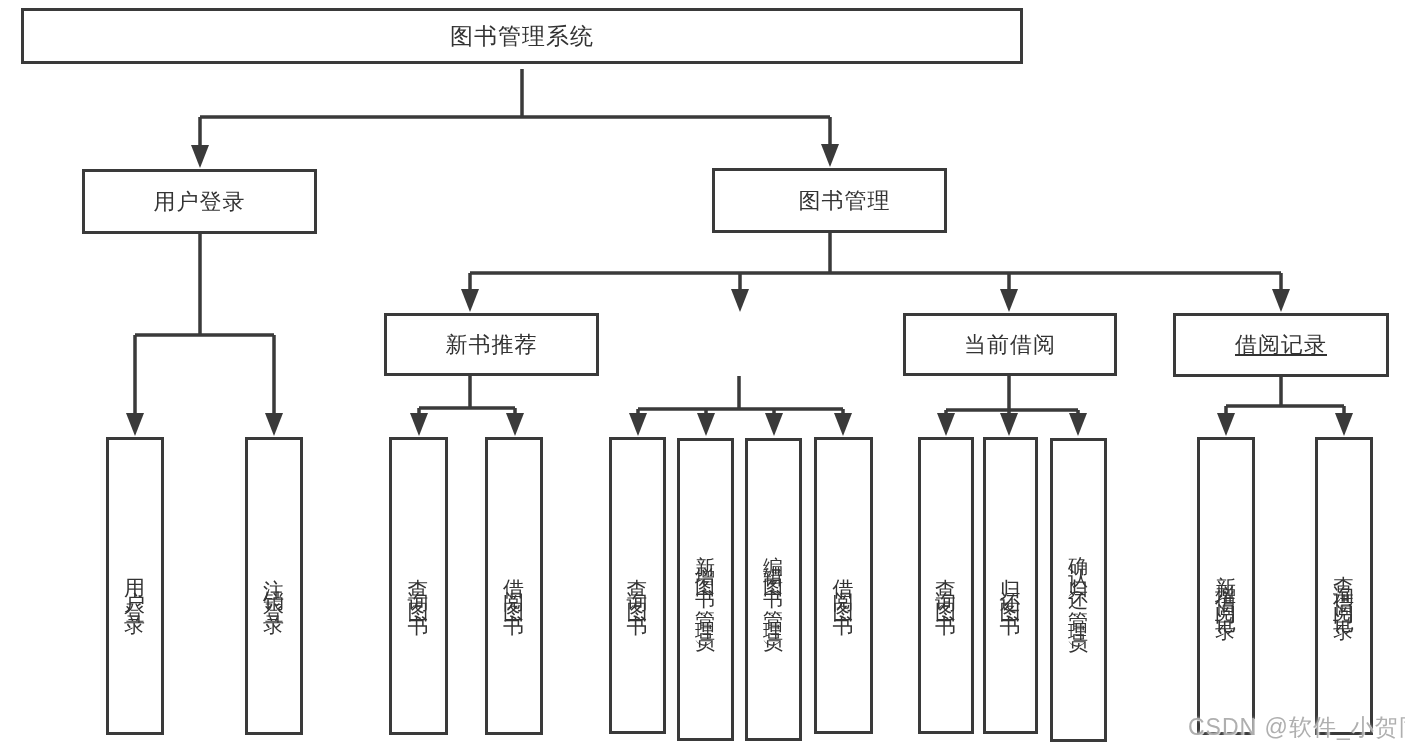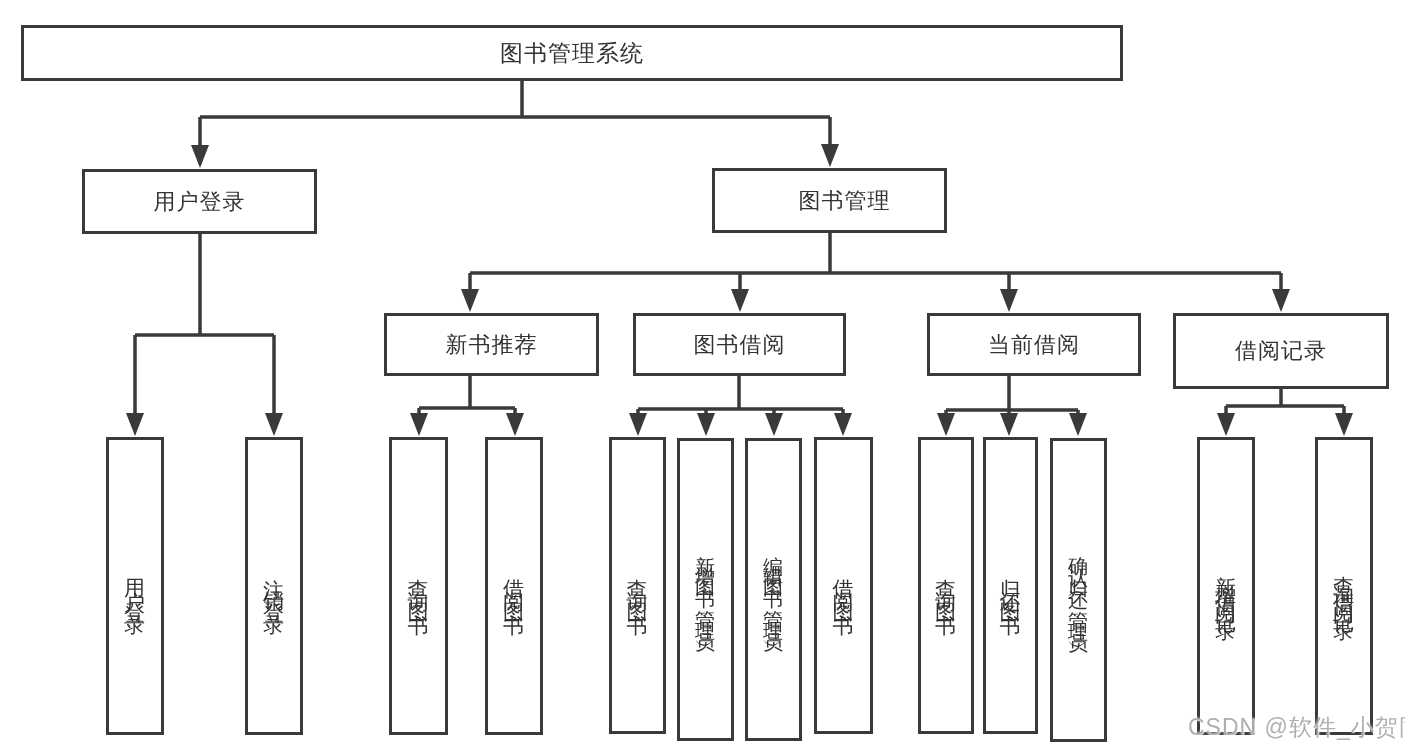--- a/index.html
+++ b/index.html
@@ -26,27 +26,27 @@
     writing-mode:vertical-lr;
     text-orientation:mixed;
     font-size:21px;
     letter-spacing:12px;
     line-height:1;
     color:#333;
   }
   .leaf.six span{letter-spacing:9px;}
   .leaf.tall span{font-size:20px;letter-spacing:11px;}
   
-  #b-root {left:21px;  top:25px;  width:1102px; height:56px;}
+  #b-root {left:21px;  top:8px;  width:1002px; height:56px;}
   #b-login{left:82px;  top:169px; width:235px;  height:65px;}
   #b-mgmt {left:712px; top:168px; width:235px;  height:65px;padding-left:30px;}
   #b-nb   {left:363px; top:313px; width:215px;  height:63px;margin-left:21px;}
   #b-bb   {left:633px; top:313px; width:213px;  height:63px;}
-  #b-cb   {left:903px; top:313px; width:214px;  height:63px;margin-left:24px;}
-  #b-br   {left:1173px;top:313px; width:216px;  height:76px;}
+  #b-cb   {left:903px; top:313px; width:214px;  height:63px;}
+  #b-br   {left:1173px;top:313px; width:216px;  height:64px;text-decoration:underline;}
   
   #lf-login {left:106px; top:437px; width:58px; height:298px;}
   #lf-logout{left:245px; top:437px; width:58px; height:298px;}
   #lf-nb1   {left:389px; top:437px; width:59px; height:298px;}
   #lf-nb2   {left:485px; top:437px; width:58px; height:298px;}
   #lf-bb1   {left:609px; top:437px; width:57px; height:297px;}
   #lf-bb2   {left:677px; top:438px; width:57px; height:303px;}
   #lf-bb3   {left:745px; top:438px; width:57px; height:303px;}
   #lf-bb4   {left:814px; top:437px; width:59px; height:297px;}
   #lf-cb1   {left:918px; top:437px; width:56px; height:297px;}
@@ -113,23 +113,20 @@
   <div class="node" id="b-login">
     <span class="hlabel">用户登录</span>
   </div>
   <div class="node" id="b-mgmt">
     <span class="hlabel">图书管理</span>
   </div>
 
   <div class="node" id="b-nb">
     <span class="hlabel">新书推荐</span>
   </div>
-  <div class="node" id="b-bb">
-    <span class="hlabel">图书借阅</span>
-  </div>
   <div class="node" id="b-cb">
     <span class="hlabel">当前借阅</span>
   </div>
   <div class="node" id="b-br">
     <span class="hlabel">借阅记录</span>
   </div>
 
   <div class="node leaf" id="lf-login">
     <span>用户登录</span>
   </div>

